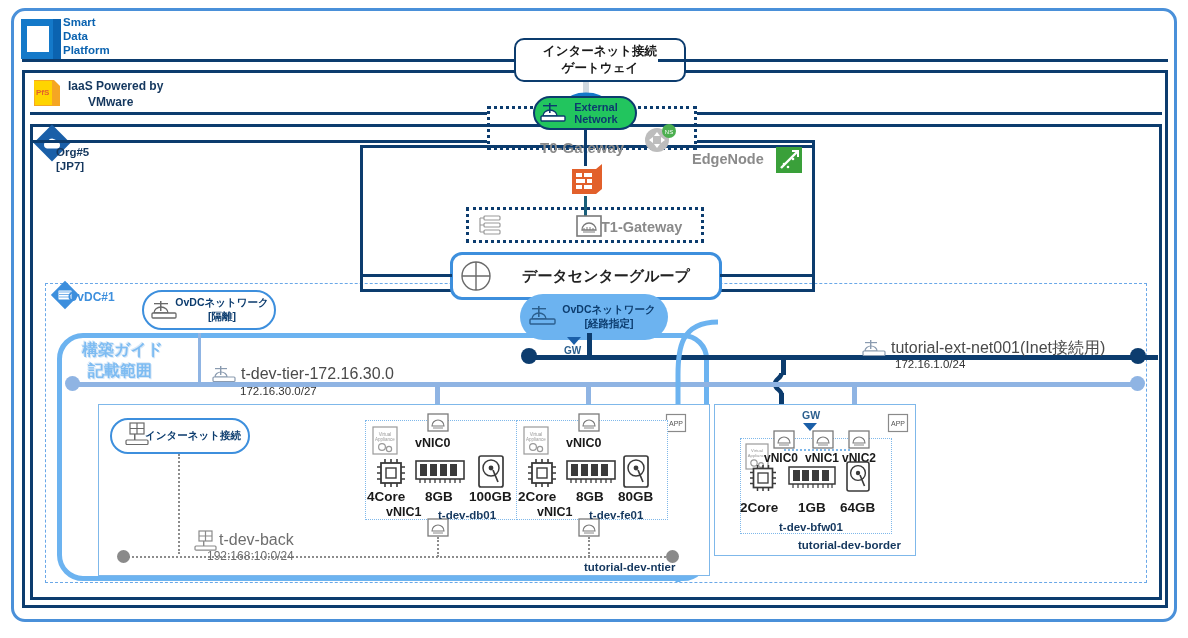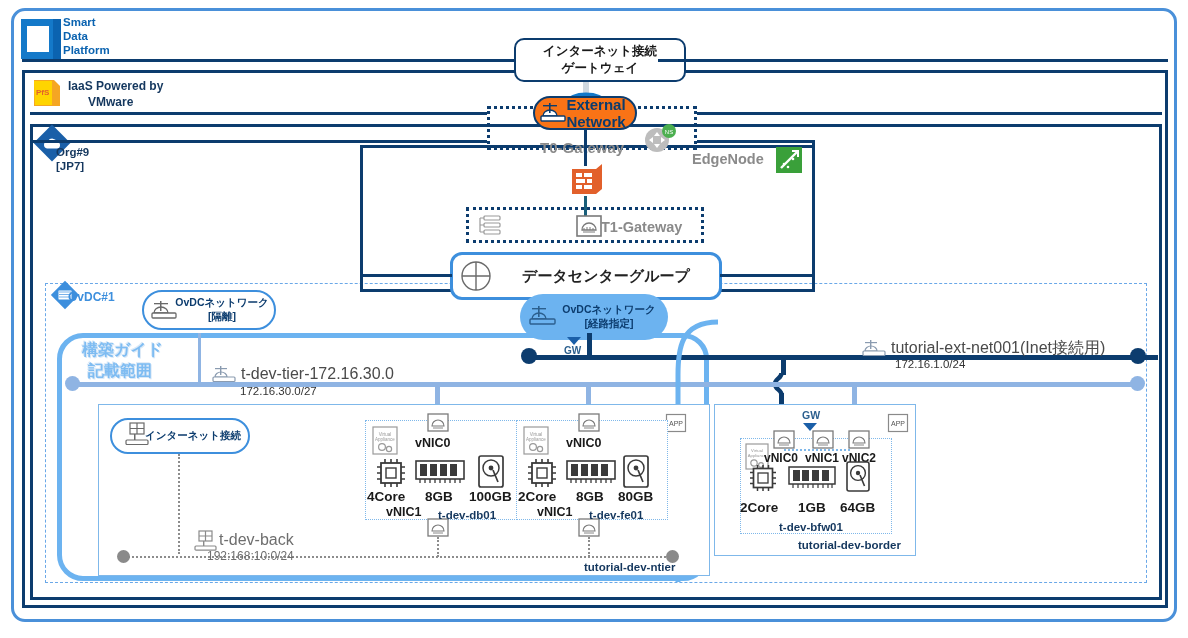--- a/index.html
+++ b/index.html
@@ -19,21 +19,21 @@
       border:1.5px dashed #6aa8e8;background:#fff;box-sizing:border-box;}
   
   .edge-rect{position:absolute;left:360px;top:145px;width:455px;height:147px;
       border:3px solid #0c3c6e;box-sizing:border-box;background:transparent;}
   
   .pill{position:absolute;box-sizing:border-box;display:flex;align-items:center;
       justify-content:center;text-align:center;}
   .inet-gw{left:514px;top:38px;width:172px;height:44px;border:2.5px solid #0c3c6e;
       border-radius:10px;background:#fff;font-weight:bold;font-size:12.5px;color:#1a1a1a;}
   .ext-net{left:533px;top:96px;width:104px;height:34px;border:2.5px solid #0c3c6e;
-      border-radius:17px;background:#f97316;font-weight:bold;font-size:15px;color:#0c3c6e;}
+      border-radius:17px;background:#22c55e;font-weight:bold;font-size:11px;color:#0c3c6e;}
   .dcg{left:450px;top:252px;width:272px;height:48px;border:3px solid #3d8fdd;
       border-radius:12px;background:#fff;font-weight:bold;font-size:15px;color:#222;}
   .ovdc-net-iso{left:142px;top:290px;width:134px;height:40px;border:2.5px solid #3d8fdd;
       border-radius:20px;background:#fff;font-weight:bold;font-size:10.5px;color:#0c3c6e;}
   .ovdc-net-rt{left:520px;top:294px;width:148px;height:46px;border-radius:23px;
       background:#6cb3f0;font-weight:bold;font-size:10.5px;color:#0c3c6e;}
   .vapp-net{left:110px;top:418px;width:140px;height:36px;border:2.5px solid #3d8fdd;
       border-radius:18px;background:#fff;font-weight:bold;font-size:10.5px;color:#0c3c6e;}
   
   .dot-t0{position:absolute;left:487px;top:106px;width:210px;height:44px;
@@ -91,21 +91,21 @@
   <div class="lbl" style="left:36px;top:88px;font-size:8px;font-weight:bold;color:#e2602b;">PfS</div>
   <div class="lbl" style="left:68px;top:80px;font-size:12px;font-weight:bold;color:#14375e;">IaaS Powered by</div>
   <div class="lbl" style="left:88px;top:96px;font-size:12px;font-weight:bold;color:#14375e;">VMware</div>
 
   <div class="abs" style="left:31px;top:122px;width:42px;height:42px;">
     <svg width="42" height="42" viewBox="0 0 42 42">
       <rect x="8" y="8" width="26" height="26" transform="rotate(45 21 21)" fill="#1a5fa8"></rect>
       <path d="M13,23 a4,4 0 0 1 4,-4 a5,5 0 0 1 9,1 a3.2,3.2 0 0 1 -0.4,6.4 H16 a3.4,3.4 0 0 1 -3,-3.4 Z" fill="#ffffff"></path>
     </svg>
   </div>
-  <div class="lbl" style="left:56px;top:146px;font-size:11.5px;font-weight:bold;color:#14375e;">Org#9</div>
+  <div class="lbl" style="left:56px;top:146px;font-size:11.5px;font-weight:bold;color:#14375e;">Org#5</div>
   <div class="lbl" style="left:56px;top:160px;font-size:11.5px;font-weight:bold;color:#14375e;">[JP7]</div>
 
   <div class="pill inet-gw">
     <div>
       <div>インターネット接続</div>
       <div>ゲートウェイ</div>
     </div>
   </div>
 
   <div class="ln" style="left:22px;top:59px;width:492px;height:3px;"></div>

